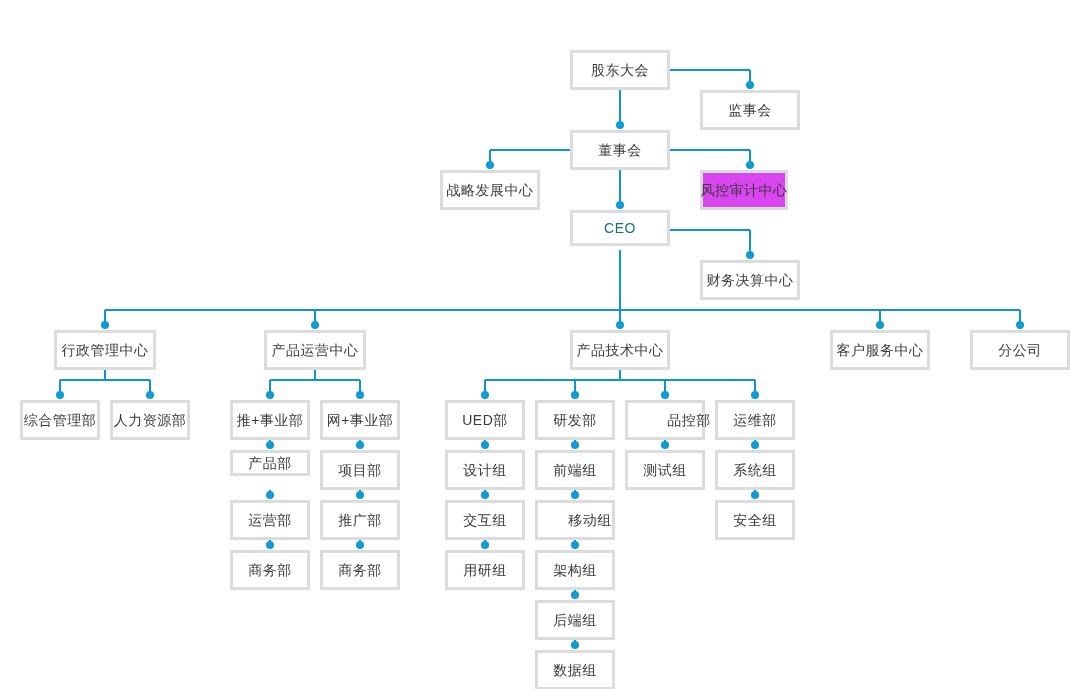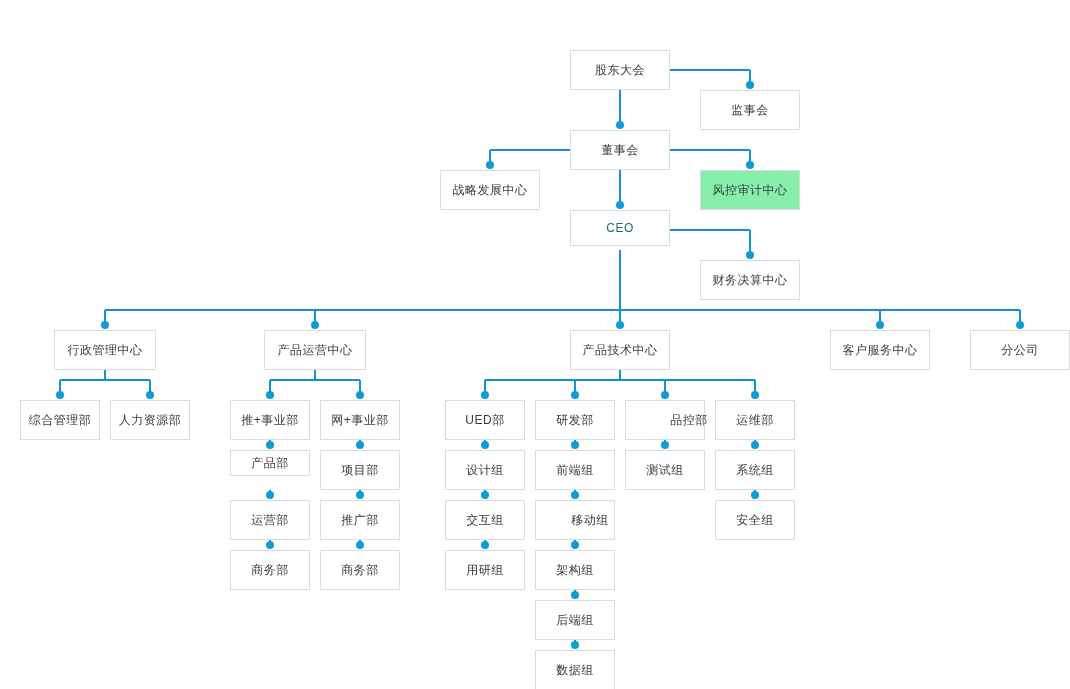--- a/index.html
+++ b/index.html
@@ -19,26 +19,26 @@
     position: absolute;
     left: 0;
     top: 0;
     width: 1070px;
     height: 689px;
     pointer-events: none;
   }
   .org-node {
     position: absolute;
     box-sizing: border-box;
-    border: 1px solid #b91c1c;
+    border: 3px solid #b91c1c;
     background: #ffffff;
     display: flex;
     align-items: center;
     justify-content: center;
-    font-size: 12px;
+    font-size: 14px;
     color: #3a3a3a;
     letter-spacing: 0.5px;
     white-space: nowrap;
     z-index: 2;
   }
   .org-node .node-label {
     display: block;
     line-height: 1;
   }
 </style>
@@ -138,21 +138,21 @@
       </div>
       <div class="org-node" style="left: 700px; top: 90px; width: 100px; height: 40px; border-color: rgb(220, 220, 220); background: rgb(255, 255, 255); color: rgb(58, 58, 58);">
         <span class="node-label">监事会</span>
       </div>
       <div class="org-node" style="left: 570px; top: 130px; width: 100px; height: 40px; border-color: rgb(220, 220, 220); background: rgb(255, 255, 255); color: rgb(58, 58, 58);">
         <span class="node-label">董事会</span>
       </div>
       <div class="org-node" style="left: 440px; top: 170px; width: 100px; height: 40px; border-color: rgb(220, 220, 220); background: rgb(255, 255, 255); color: rgb(58, 58, 58);">
         <span class="node-label">战略发展中心</span>
       </div>
-      <div class="org-node" style="left: 700px; top: 170px; width: 100px; height: 40px; border-color: rgb(220, 220, 220); background: #86efac; color: rgb(58, 58, 58);">
+      <div class="org-node" style="left: 700px; top: 170px; width: 88px; height: 40px; border-color: rgb(220, 220, 220); background: #d946ef; color: rgb(58, 58, 58);">
         <span class="node-label">风控审计中心</span>
       </div>
       <div class="org-node" style="left: 570px; top: 210px; width: 100px; height: 36px; border-color: rgb(220, 220, 220); background: rgb(255, 255, 255); color: #0f766e; align-items: center;">
         <span class="node-label">CEO</span>
       </div>
       <div class="org-node" style="left: 700px; top: 260px; width: 100px; height: 40px; border-color: rgb(220, 220, 220); background: rgb(255, 255, 255); color: rgb(58, 58, 58);">
         <span class="node-label">财务决算中心</span>
       </div>
       <div class="org-node" style="left: 54px; top: 330px; width: 102px; height: 40px; border-color: rgb(220, 220, 220); background: rgb(255, 255, 255); color: rgb(58, 58, 58);">
         <span class="node-label">行政管理中心</span>

